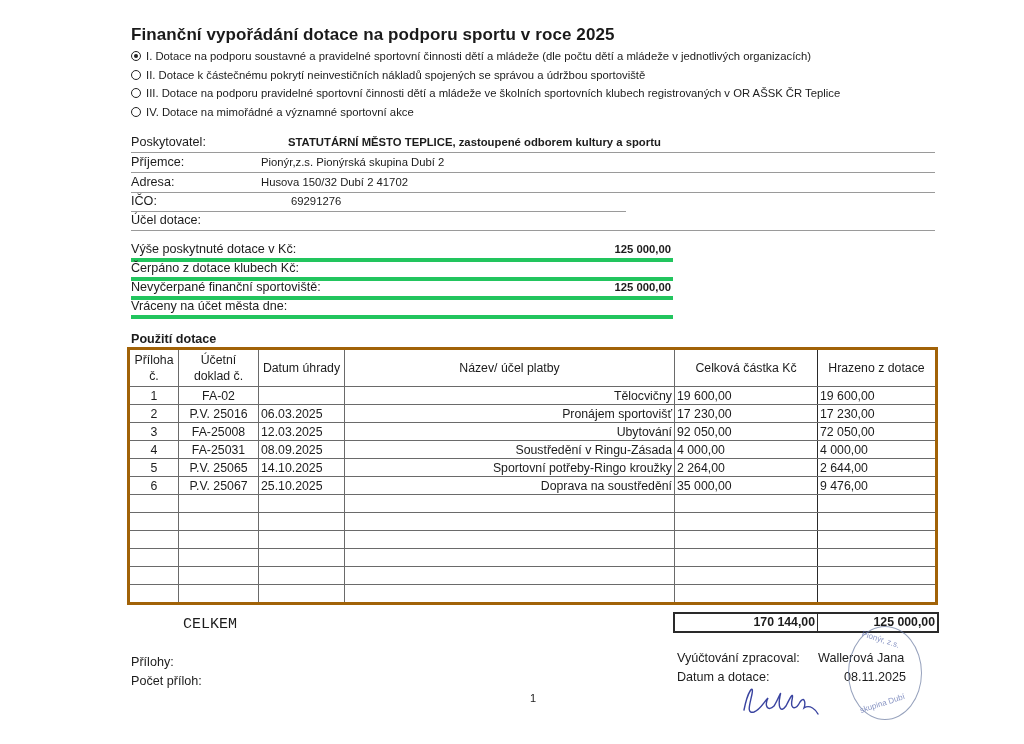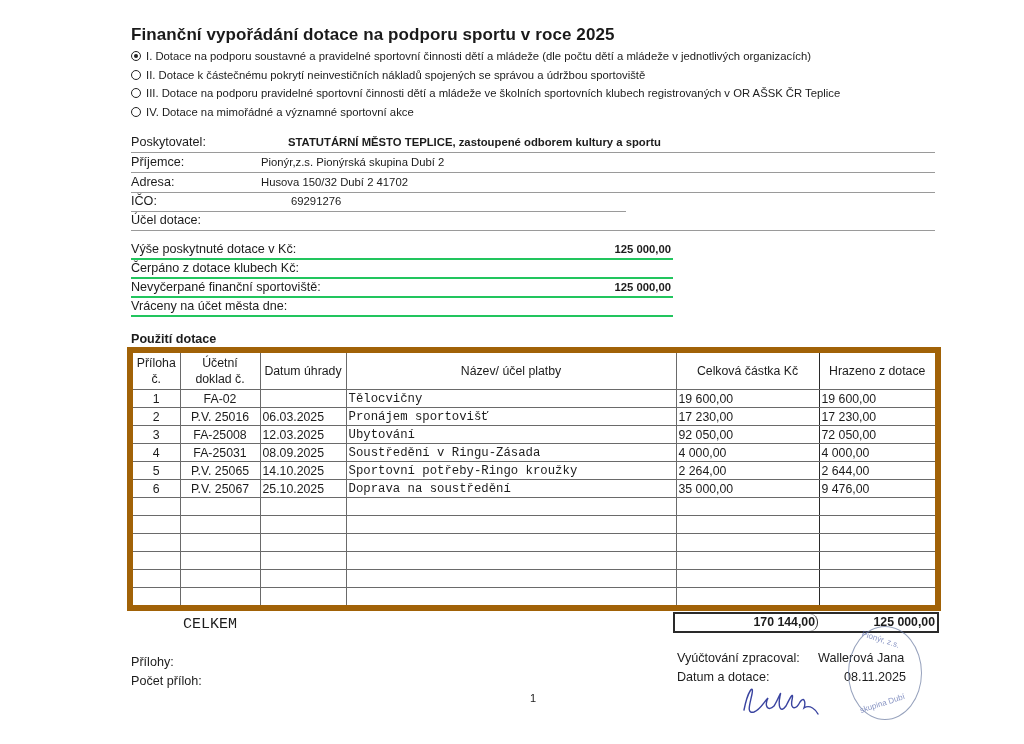--- a/index.html
+++ b/index.html
@@ -10,37 +10,37 @@
   .abs { position: absolute; }
   .title { left: 131px; top: 25px; font-size: 17px; font-weight: bold; color: #1a1a1a; letter-spacing: 0.1px; }
   .opt { left: 131px; font-size: 11.3px; display: flex; align-items: center; white-space: nowrap; }
   .radio { width: 10px; height: 10px; border: 1.4px solid #222; border-radius: 50%; margin-right: 5px; box-sizing: border-box; position: relative; flex: none; }
   .radio.on::after { content: ""; position: absolute; left: 1.6px; top: 1.6px; width: 4px; height: 4px; background: #222; border-radius: 50%; }
   .info-row { left: 131px; width: 804px; height: 19px; border-bottom: 1px solid #9a9a9a; font-size: 12.6px; }
   .info-row .lbl { position: absolute; left: 0; top: 2px; }
   .info-row .val { position: absolute; left: 130px; top: 3px; font-size: 11.3px; }
   .info-row .val.bold { font-weight: bold; margin-left: 27px; }
   .info-row.ico { width: 495px; }
-  .sum-row { left: 131px; width: 542px; height: 16px; border-bottom: 2px solid #22c55e; font-size: 12.6px; }
+  .sum-row { left: 131px; width: 542px; height: 16px; border-bottom: 4px solid #22c55e; font-size: 12.6px; }
   .sum-row .lbl { position: absolute; left: 0; top: 0; }
   .sum-row .val { position: absolute; right: 2px; top: 1px; font-size: 11.3px; font-weight: bold; }
   .section-title { left: 131px; top: 332px; font-size: 12.6px; font-weight: bold; }
   table.usage { position: absolute; left: 127px; top: 347px; border-collapse: collapse; font-size: 12.3px; }
   table.usage td, table.usage th { border: 1px solid #6a6a6a; padding: 0 2px; height: 17px; font-weight: normal; }
-  table.usage { border: 6px solid #a16207; }
+  table.usage { border: 3px solid #a16207; }
   table.usage th { height: 36px; vertical-align: middle; line-height: 16px; }
   table.usage .c { text-align: center; }
   table.usage .r { text-align: left; margin-left: 48px; }
-  table.usage .l { text-align: left; font-family: Liberation Mono, monospace; }
+  table.usage .l { text-align: right; }
   table.usage .bl { border-left: 1.6px solid #2a2a2a; border-right: 1.6px solid #2a2a2a; }
   table.usage tr.empty td { height: 17px; }
   .celkem { left: 183px; top: 616px; font-size: 15px; font-family: Liberation Mono, monospace; }
   .totals { left: 673px; top: 612px; width: 262px; height: 17px; border: 2px solid #2a2a2a; display: flex; font-size: 12.3px; font-weight: bold; }
   .totals div { box-sizing: border-box; text-align: right; padding-right: 2px; line-height: 17px; }
-  .totals .t1 { width: 143px; border-right: 1.6px solid #2a2a2a; border-radius: 8px; }
+  .totals .t1 { width: 143px; border-right: 1.6px solid #2a2a2a; }
   .totals .t2 { width: 119px; }
   .foot { font-size: 12.6px; }
   .stamp { left: 848px; top: 626px; width: 72px; height: 92px; border: 1.2px solid #6a7aa0; border-radius: 50%; opacity: 0.7; }
   .stamp span { position: absolute; font-size: 8px; color: #5566aa; }
   .sig { left: 734px; top: 680px; }
 </style>
 </head>
 <body>
 
 <div class="abs title">Finanční vypořádání dotace na podporu sportu v roce 2025</div>

